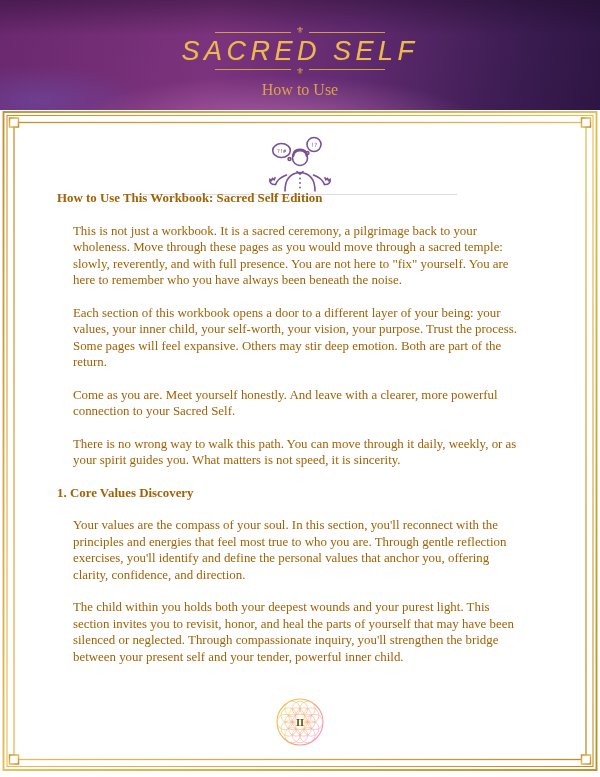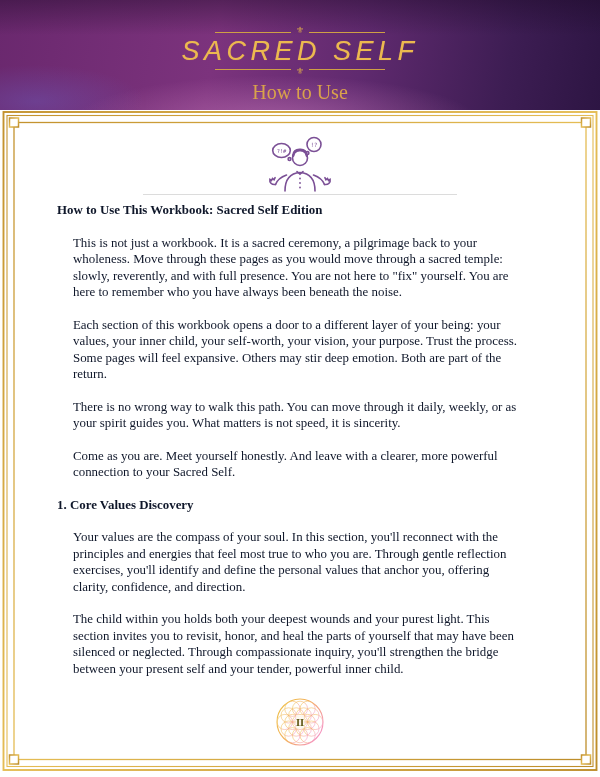--- a/index.html
+++ b/index.html
@@ -29,30 +29,30 @@
     width:170px;display:flex;align-items:center;gap:5px;color:#d9a94a;
   }
   .orn .line{flex:1;height:1px;background:#cf9f45;}
   .orn .glyph{font-family:"DejaVu Sans", sans-serif;font-size:9px;line-height:1;}
   .orn.top{top:28px}
   .orn.top .glyph{transform:translateY(-2px)}
   .orn.bottom{top:65px}
   .orn.bottom .glyph{transform:translateY(2px)}
   .subtitle{
     position:absolute;top:81px;left:0;width:100%;text-align:center;
-    font-size:20px;color:#d9a24b;
+    font-size:16px;color:#d9a24b;
   }
   
   .frame{position:absolute;top:0;left:0;pointer-events:none;}
   
   .person-icon{position:absolute;top:135px;left:267px;}
   .divider{position:absolute;top:194px;left:143px;width:314px;height:1px;background:#dcdcdc;}
   .content{
-    position:absolute;top:202px;left:57px;width:485px;
-    font-size:12.9px;line-height:16.5px;color:#0f172a;
+    position:absolute;top:190px;left:57px;width:485px;
+    font-size:12.9px;line-height:16.5px;color:#a16207;
     text-rendering:optimizeLegibility;
   }
   .block{margin:0 0 13px 0;}
   .block h3{margin:0;font-size:12.9px;line-height:16.5px;font-weight:bold;}
   .block p{margin:16px;}
   .medallion{position:absolute;top:697px;left:275px;}
 </style>
 </head>
 <body>
 
@@ -129,24 +129,24 @@
 
 <main class="content">
   <section class="block">
     <h3>How to Use This Workbook: Sacred Self Edition</h3>
     <p>This is not just a workbook. It is a sacred ceremony, a pilgrimage back to your wholeness. Move through these pages as you would move through a sacred temple: slowly, reverently, and with full presence. You are not here to "fix" yourself. You are here to remember who you have always been beneath the noise.</p>
   </section>
   <section class="block">
     <p>Each section of this workbook opens a door to a different layer of your being: your values, your inner child, your self-worth, your vision, your purpose. Trust the process. Some pages will feel expansive. Others may stir deep emotion. Both are part of the return.</p>
   </section>
   <section class="block">
-    <p>There is no wrong way to walk this path. You can move through it daily, weekly, or as your spirit guides you. What matters is not speed, it is sincerity.</p>
+    <p>Come as you are. Meet yourself honestly. And leave with a clearer, more powerful connection to your Sacred Self.</p>
   </section>
   <section class="block">
-    <p>Come as you are. Meet yourself honestly. And leave with a clearer, more powerful connection to your Sacred Self.</p>
+    <p>There is no wrong way to walk this path. You can move through it daily, weekly, or as your spirit guides you. What matters is not speed, it is sincerity.</p>
   </section>
   <section class="block">
     <h3>1. Core Values Discovery</h3>
     <p>Your values are the compass of your soul. In this section, you'll reconnect with the principles and energies that feel most true to who you are. Through gentle reflection exercises, you'll identify and define the personal values that anchor you, offering clarity, confidence, and direction.</p>
   </section>
   <section class="block">
     <p>The child within you holds both your deepest wounds and your purest light. This section invites you to revisit, honor, and heal the parts of yourself that may have been silenced or neglected. Through compassionate inquiry, you'll strengthen the bridge between your present self and your tender, powerful inner child.</p>
   </section>
 </main>
 

